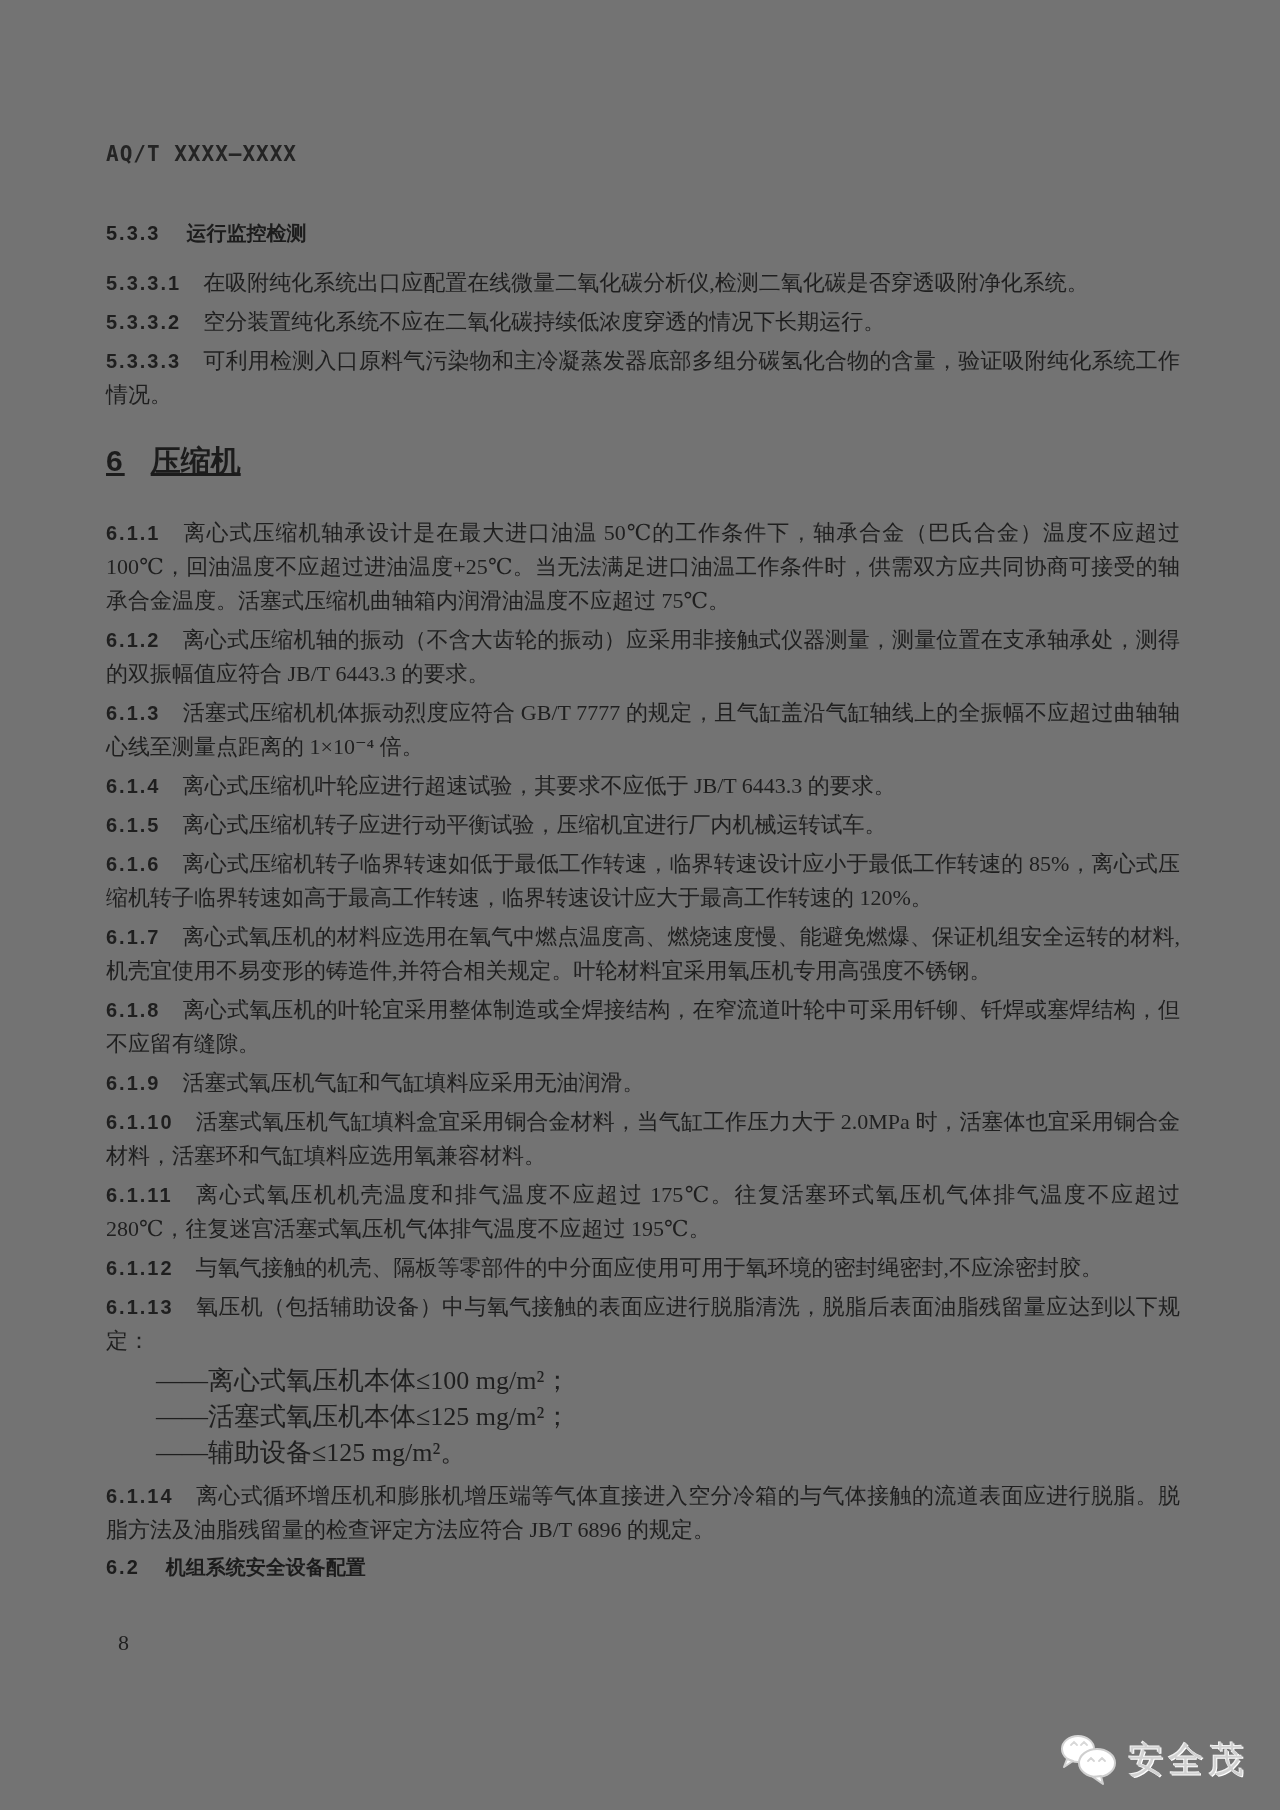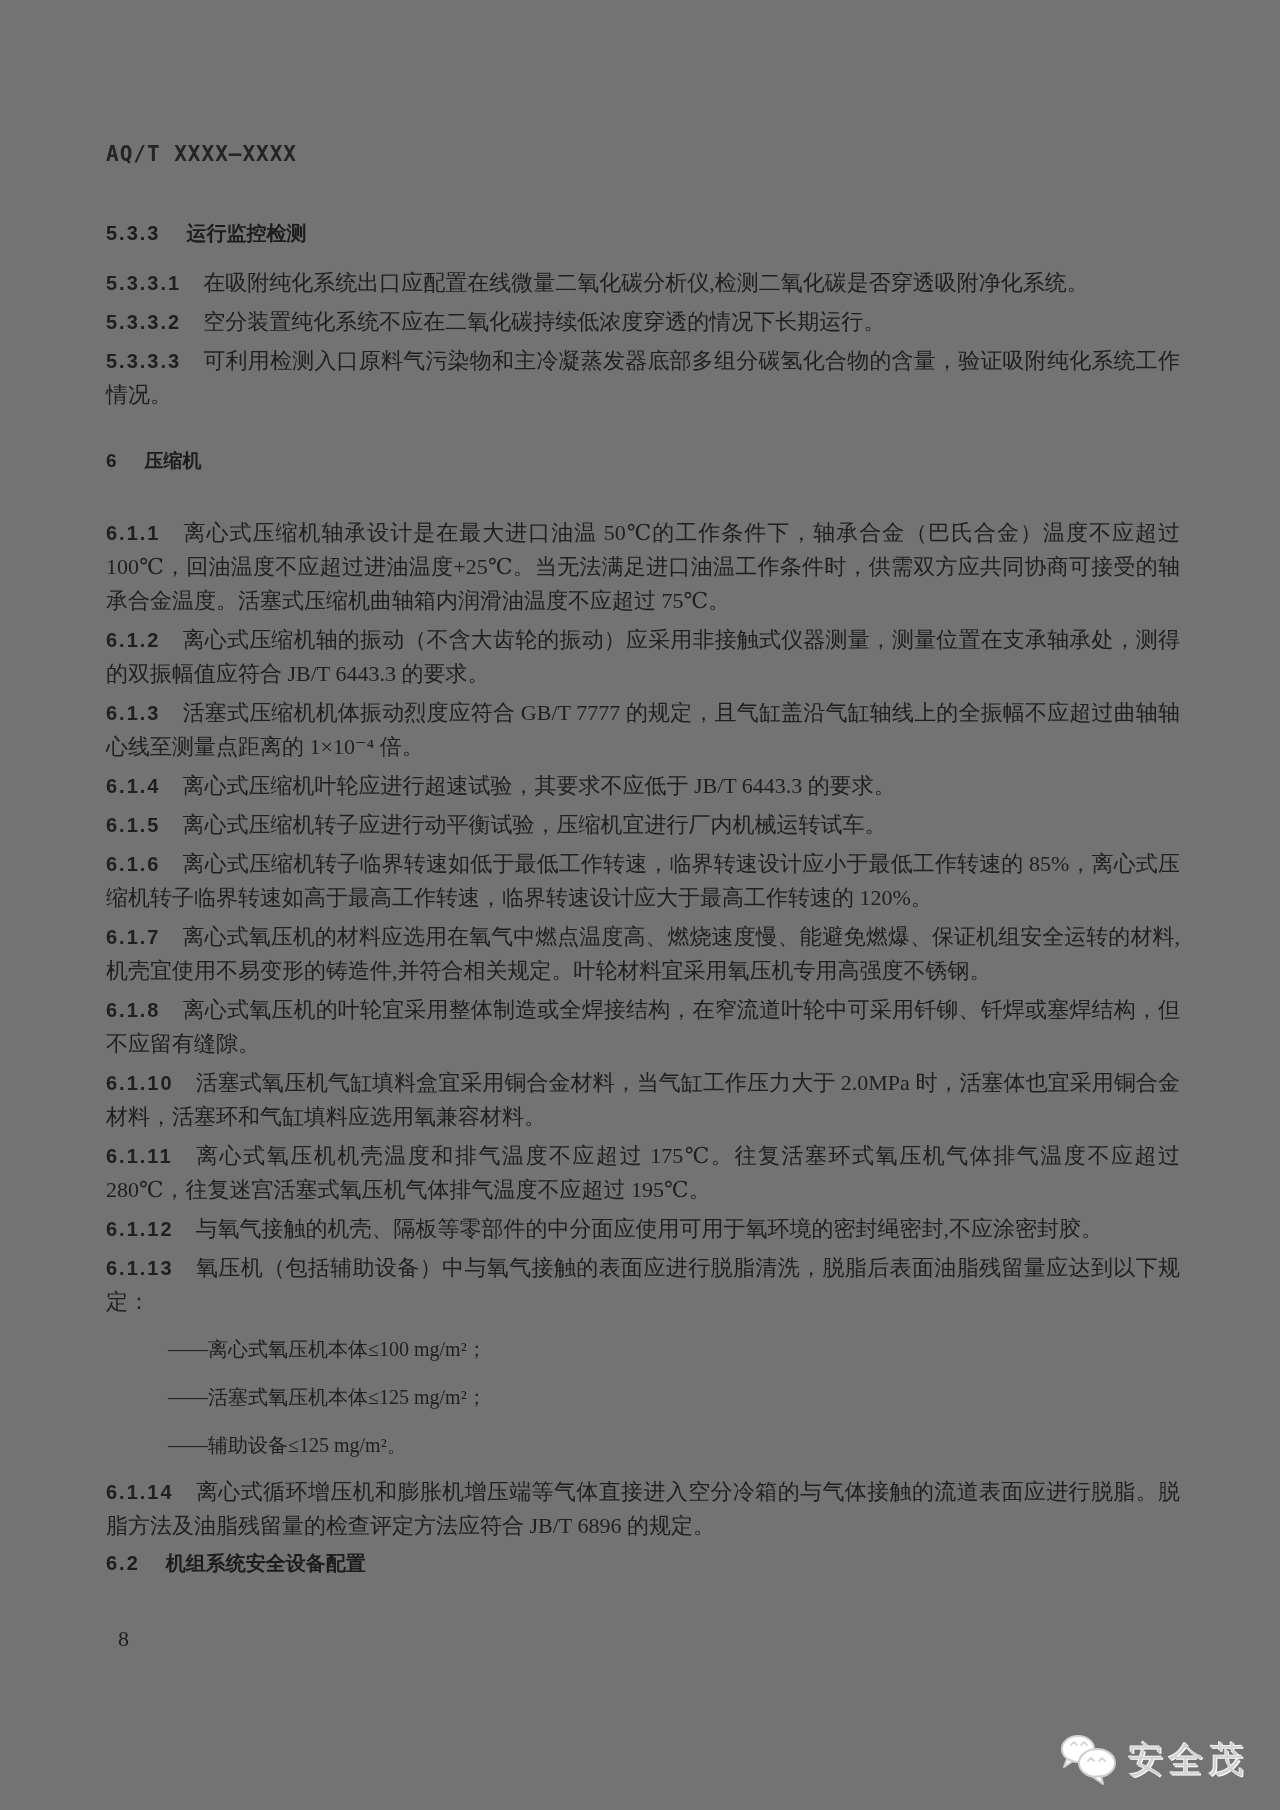--- a/index.html
+++ b/index.html
@@ -15,44 +15,44 @@
     padding:142px 100px 0 106px;
   }
   .doc-code {
     font-family:"DejaVu Sans Mono","Liberation Mono",monospace;
     font-size:21px; font-weight:600; letter-spacing:1px;
     color:#242424;
     margin:0 0 52px 0;
   }
   .h-chapter {
     font-family:"Liberation Sans","DejaVu Sans",sans-serif;
-    font-size:19px; font-weight:bold; color:#1c1c1c;
-    margin:34px 0 40px 0; line-height:30px;
+    font-size:30px; font-weight:bold; color:#1c1c1c;
+    margin:34px 0 40px 0; line-height:30px;text-decoration:underline;
   }
   .h-section {
     font-family:"Liberation Sans","DejaVu Sans",sans-serif;
     font-size:20px; font-weight:bold; color:#1c1c1c;
     margin:0 0 18px 0; line-height:30px;
   }
   .h-section.mt { margin-top:4px; }
   .h-chapter .num, .h-section .num { margin-right:26px; letter-spacing:2px; }
   .clause {
     font-size:22px; line-height:34px;
     text-align:justify;
     margin:0 0 5px 0;
   }
   .cnum {
     font-family:Liberation Sans, sans-serif;
     font-weight:bold; font-size:20px; letter-spacing:2px;
     margin-right:22px; white-space:nowrap;
   }
   .dash-group { margin:0 0 8px 0; }
   .dash {
-    font-size:20px; line-height:36px;
-    margin:12px; padding-left:50px;
+    font-size:26px; line-height:36px;
+    margin:0; padding-left:50px;
   }
   .page-number {
     font-size:22px; margin:48px 0 0 12px;
     font-family:"Liberation Serif","DejaVu Serif",serif;
   }
   .watermark {
     position:absolute; top:1734px; right:32px;
     display:flex; align-items:center; gap:7px;
     user-select:none;
   }
@@ -81,20 +81,21 @@
 
 
   <p class="clause"><span class="cnum">6.1.1</span><span class="ctext">离心式压缩机轴承设计是在最大进口油温 50℃的工作条件下，轴承合金（巴氏合金）温度不应超过 100℃，回油温度不应超过进油温度+25℃。当无法满足进口油温工作条件时，供需双方应共同协商可接受的轴承合金温度。活塞式压缩机曲轴箱内润滑油温度不应超过 75℃。</span></p>
   <p class="clause"><span class="cnum">6.1.2</span><span class="ctext">离心式压缩机轴的振动（不含大齿轮的振动）应采用非接触式仪器测量，测量位置在支承轴承处，测得的双振幅值应符合 JB/T 6443.3 的要求。</span></p>
   <p class="clause"><span class="cnum">6.1.3</span><span class="ctext">活塞式压缩机机体振动烈度应符合 GB/T 7777 的规定，且气缸盖沿气缸轴线上的全振幅不应超过曲轴轴心线至测量点距离的 1×10⁻⁴ 倍。</span></p>
   <p class="clause"><span class="cnum">6.1.4</span><span class="ctext">离心式压缩机叶轮应进行超速试验，其要求不应低于 JB/T 6443.3 的要求。</span></p>
   <p class="clause"><span class="cnum">6.1.5</span><span class="ctext">离心式压缩机转子应进行动平衡试验，压缩机宜进行厂内机械运转试车。</span></p>
   <p class="clause"><span class="cnum">6.1.6</span><span class="ctext">离心式压缩机转子临界转速如低于最低工作转速，临界转速设计应小于最低工作转速的 85%，离心式压缩机转子临界转速如高于最高工作转速，临界转速设计应大于最高工作转速的 120%。</span></p>
   <p class="clause"><span class="cnum">6.1.7</span><span class="ctext">离心式氧压机的材料应选用在氧气中燃点温度高、燃烧速度慢、能避免燃爆、保证机组安全运转的材料,机壳宜使用不易变形的铸造件,并符合相关规定。叶轮材料宜采用氧压机专用高强度不锈钢。</span></p>
   <p class="clause"><span class="cnum">6.1.8</span><span class="ctext">离心式氧压机的叶轮宜采用整体制造或全焊接结构，在窄流道叶轮中可采用钎铆、钎焊或塞焊结构，但不应留有缝隙。</span></p>
+  <p class="clause"><span class="cnum">6.1.9</span><span class="ctext">活塞式氧压机气缸和气缸填料应采用无油润滑。</span></p>
   <p class="clause"><span class="cnum">6.1.10</span><span class="ctext">活塞式氧压机气缸填料盒宜采用铜合金材料，当气缸工作压力大于 2.0MPa 时，活塞体也宜采用铜合金材料，活塞环和气缸填料应选用氧兼容材料。</span></p>
   <p class="clause"><span class="cnum">6.1.11</span><span class="ctext">离心式氧压机机壳温度和排气温度不应超过 175℃。往复活塞环式氧压机气体排气温度不应超过 280℃，往复迷宫活塞式氧压机气体排气温度不应超过 195℃。</span></p>
   <p class="clause"><span class="cnum">6.1.12</span><span class="ctext">与氧气接触的机壳、隔板等零部件的中分面应使用可用于氧环境的密封绳密封,不应涂密封胶。</span></p>
   <p class="clause"><span class="cnum">6.1.13</span><span class="ctext">氧压机（包括辅助设备）中与氧气接触的表面应进行脱脂清洗，脱脂后表面油脂残留量应达到以下规定：</span></p>
 
   <div class="dash-group">
     <p class="dash">——离心式氧压机本体≤100 mg/m²；</p>
     <p class="dash">——活塞式氧压机本体≤125 mg/m²；</p>
     <p class="dash">——辅助设备≤125 mg/m²。</p>
   </div>

